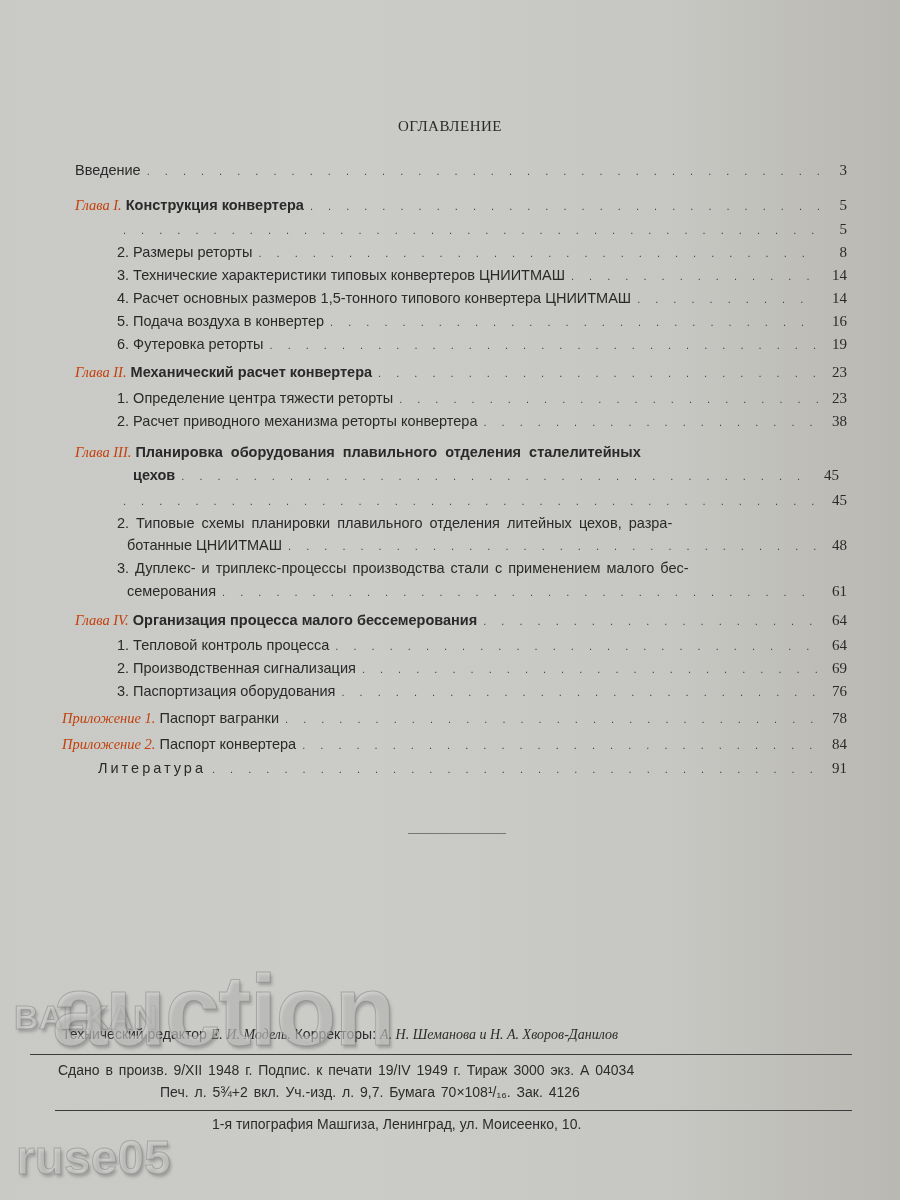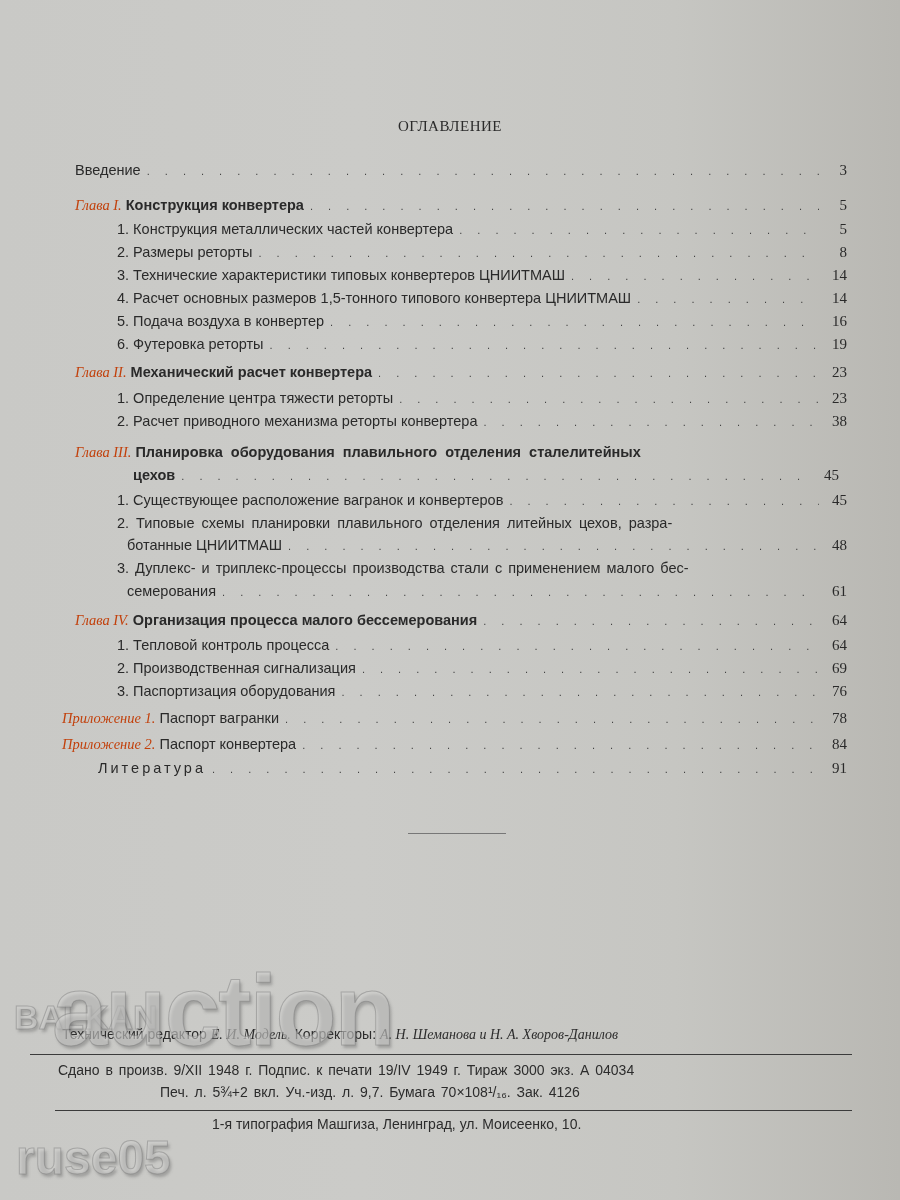--- a/index.html
+++ b/index.html
@@ -51,21 +51,20 @@
       <span class="pg">3</span>
     </div>
 
     <div class="row" style="top:197px">
       <span class="it">Глава I.</span>
       <span class="txt b">Конструкция конвертера</span>
       <span class="dots"></span>
       <span class="pg">5</span>
     </div>
     <div class="row sub" style="top:221px">
-      <span class="txt">1. Конструкция металлических частей конвертера</span>
       <span class="dots"></span>
       <span class="pg">5</span>
     </div>
     <div class="row sub" style="top:244px">
       <span class="txt">2. Размеры реторты</span>
       <span class="dots"></span>
       <span class="pg">8</span>
     </div>
     <div class="row sub" style="top:267px">
       <span class="txt">3. Технические характеристики типовых конвертеров ЦНИИТМАШ</span>
@@ -108,21 +107,20 @@
     <div class="row" style="top:444px">
       <span class="it">Глава III.</span>
       <span class="txt b" style="word-spacing:4px">Планировка оборудования плавильного отделения сталелитейных</span>
     </div>
     <div class="row" style="top:467px; left:58px; width:706px">
       <span class="txt b">цехов</span>
       <span class="dots"></span>
       <span class="pg">45</span>
     </div>
     <div class="row sub" style="top:492px">
-      <span class="txt">1. Существующее расположение вагранок и конвертеров</span>
       <span class="dots"></span>
       <span class="pg">45</span>
     </div>
     <div class="row sub" style="top:515px">
       <span class="txt" style="word-spacing:3px">2. Типовые схемы планировки плавильного отделения литейных цехов, разра-</span>
     </div>
     <div class="row sub" style="top:537px; left:52px; width:720px">
       <span class="txt">ботанные ЦНИИТМАШ</span>
       <span class="dots"></span>
       <span class="pg">48</span>

